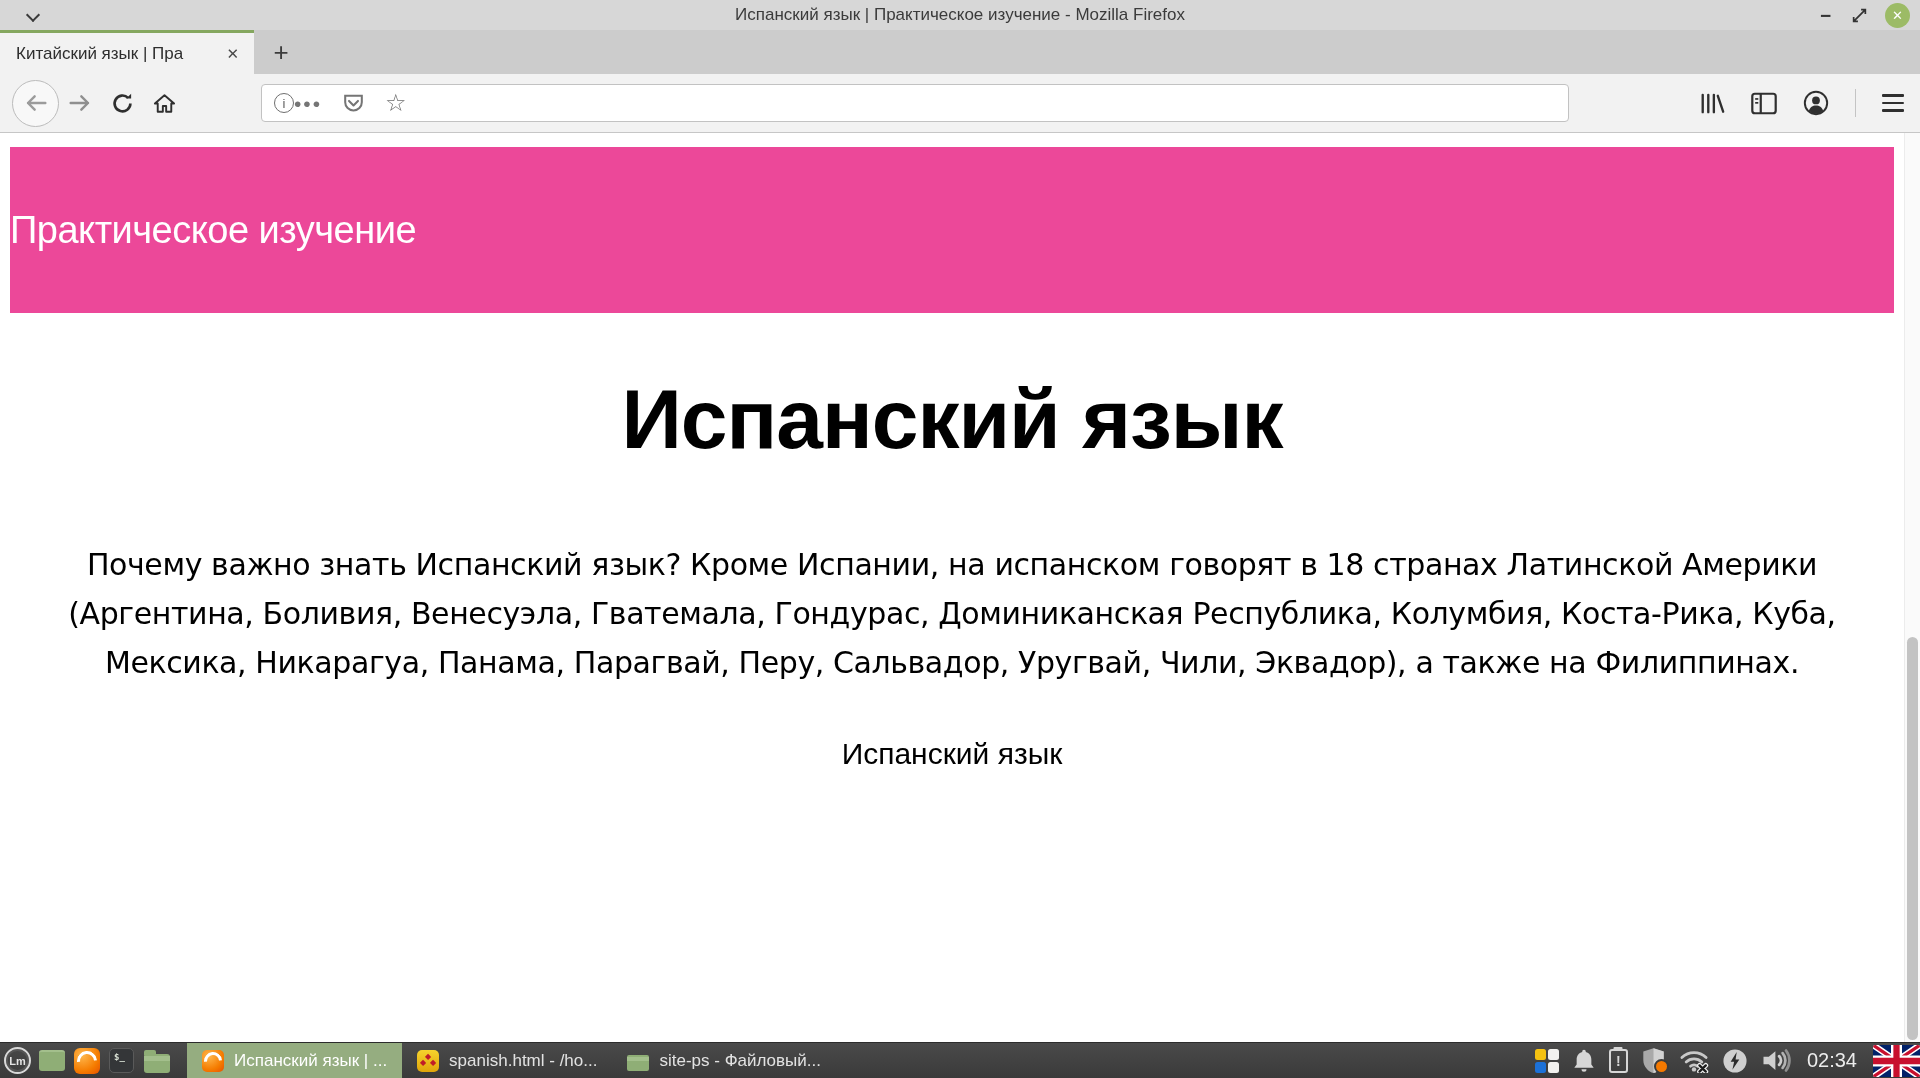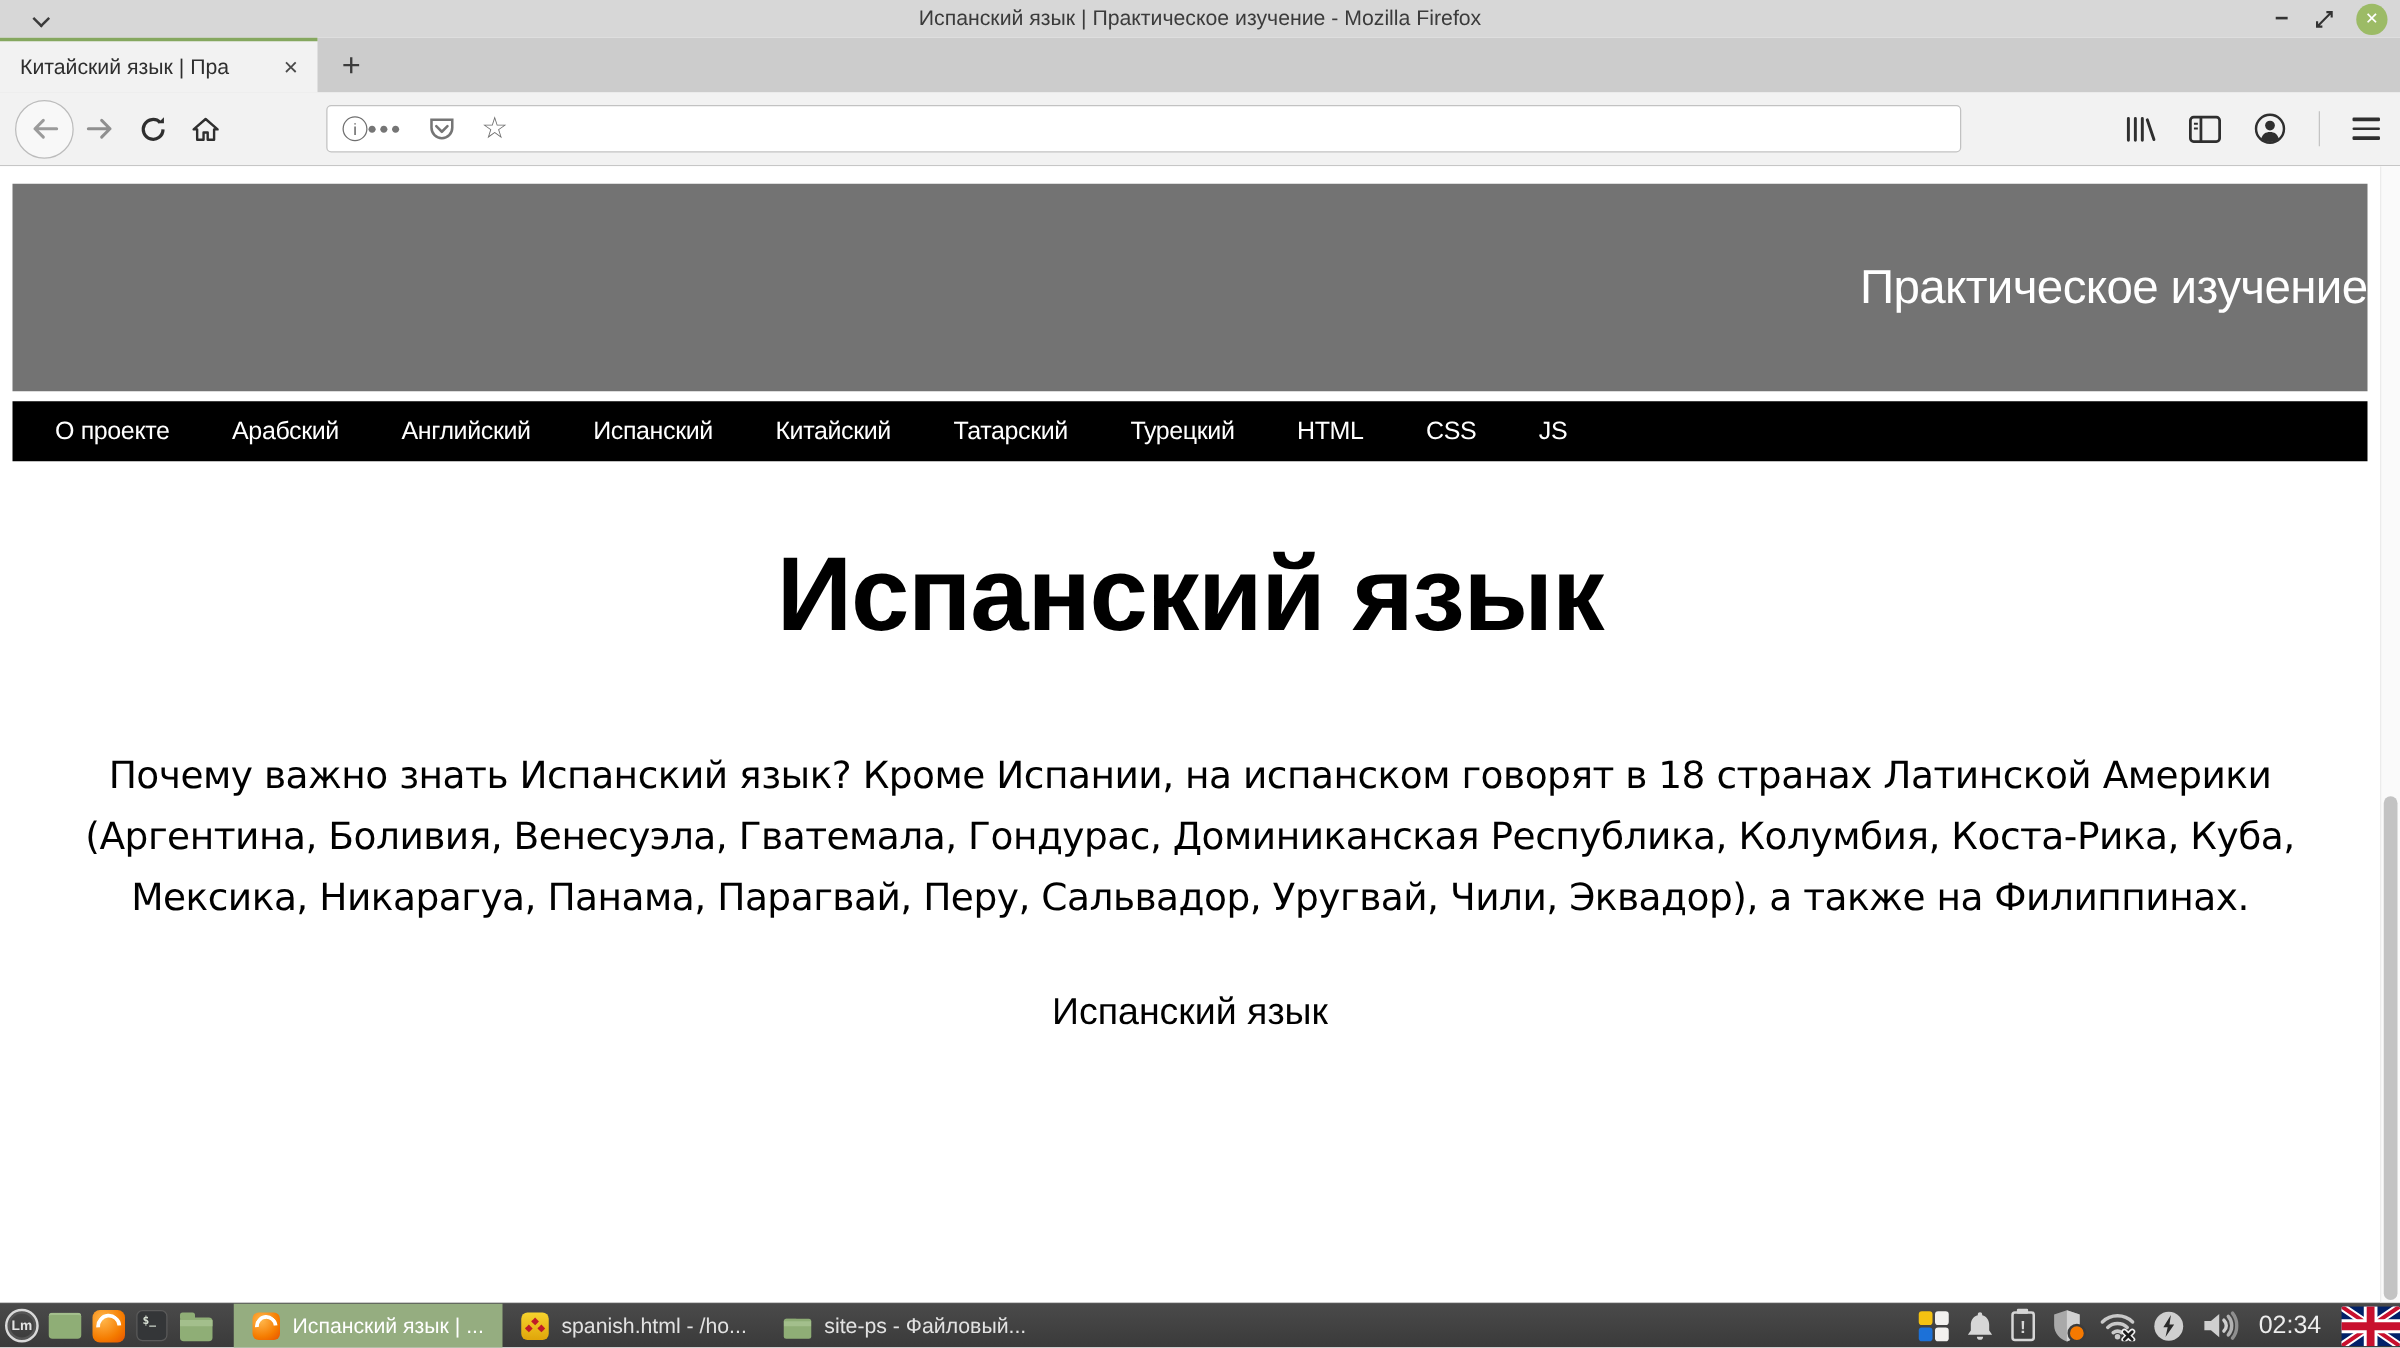--- a/index.html
+++ b/index.html
@@ -41,21 +41,21 @@
   .vsep { width: 1px; height: 28px; background: #c4c4c4; }
   .hamb { display: flex; flex-direction: column; gap: 5px; }
   .hamb span { width: 22px; height: 2.5px; background: #2f2f2f; border-radius: 1px; }
 
   
   .viewport { flex: 1; background: #fff; position: relative; overflow: hidden; }
   .scrollbar { position: absolute; top: 0; right: 0; bottom: 0; width: 16px; background: #fafafa; border-left: 1px solid #ececec; }
   .scroll-thumb { position: absolute; top: 504px; bottom: 2px; left: 2px; right: 2px; background: #c3c3c3; border-radius: 7px; }
 
   .page { margin: 14px 26px 0 10px; }
-  .banner { height: 166px; background: #737373; display: flex; align-items: center; justify-content: flex-end; }
+  .banner { height: 166px; background: #ec4899; display: flex; align-items: center; justify-content: flex-start; }
   .banner-title { font-size: 38px; font-weight: 400; color: #ffffff; letter-spacing: -0.5px; }
   .sitenav { margin-top: 8px; height: 48px; background: #000; display: flex; align-items: center; gap: 50px; padding-left: 34px; }
   .nav-link { color: #fff; font-size: 20px; letter-spacing: -0.3px; white-space: nowrap; }
   .heading { margin-top: 58px; text-align: center; font-size: 84px; font-weight: 700; color: #000; letter-spacing: -1px; }
   .paragraph { margin: 72px auto 12px; max-width: 1816px; font-family: "DejaVu Sans","Liberation Sans",sans-serif; font-size: 30px; line-height: 49px; text-align: center; color: #000; letter-spacing: -0.4px; }
   .subheading { margin-top: 50px; text-align: center; font-size: 30px; font-weight: 400; color: #000; }
   .btn-row { margin-top: 68px; display: flex; justify-content: center; gap: 28px; }
   .site-btn { font-size: 20px; color: #333; background: linear-gradient(#fdfdfd,#ececec); border: 1px solid #c3c3c3; border-radius: 5px; padding: 9px 34px; box-shadow: 0 1px 1px rgba(0,0,0,.08); }
 
   
@@ -193,42 +193,20 @@
         </button>
     </div>
   </div>
 
   <div class="viewport">
     <div class="page">
       <header class="banner">
         <h1 class="banner-title">Практическое изучение</h1>
       </header>
 
-      <nav class="sitenav">
-
-          <a class="nav-link">О проекте</a>
-
-          <a class="nav-link">Арабский</a>
-
-          <a class="nav-link">Английский</a>
-
-          <a class="nav-link">Испанский</a>
-
-          <a class="nav-link">Китайский</a>
-
-          <a class="nav-link">Татарский</a>
-
-          <a class="nav-link">Турецкий</a>
-
-          <a class="nav-link">HTML</a>
-
-          <a class="nav-link">CSS</a>
-
-          <a class="nav-link">JS</a>
-        </nav>
 
       <h1 class="heading">Испанский язык</h1>
 
       <p class="paragraph">Почему важно знать Испанский язык? Кроме Испании, на испанском говорят в 18 странах Латинской Америки (Аргентина, Боливия, Венесуэла, Гватемала, Гондурас, Доминиканская Республика, Колумбия, Коста-Рика, Куба, Мексика, Никарагуа, Панама, Парагвай, Перу, Сальвадор, Уругвай, Чили, Эквадор), а также на Филиппинах.</p>
 
       <h2 class="subheading">Испанский язык</h2>
 
     </div>
 
     <div class="scrollbar">

